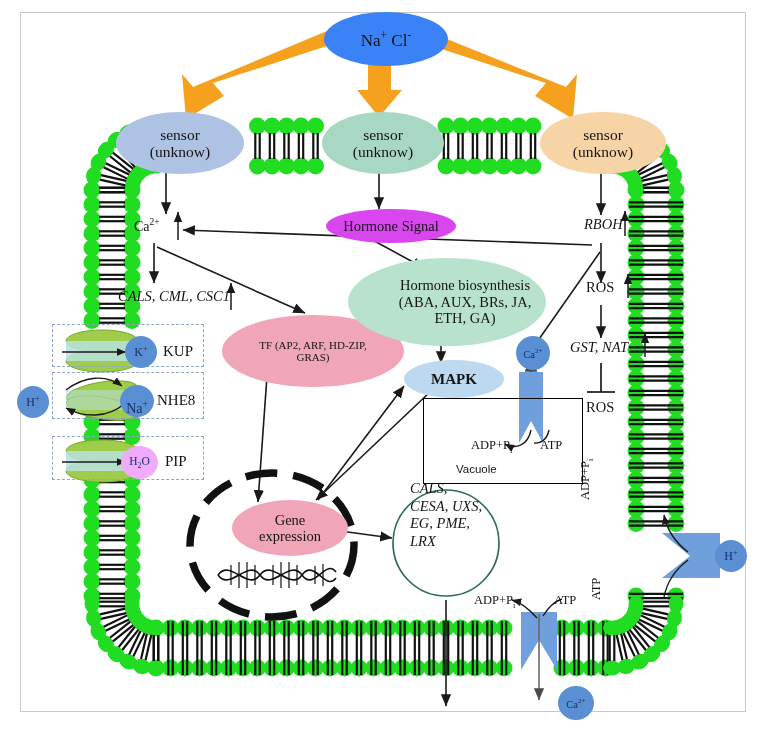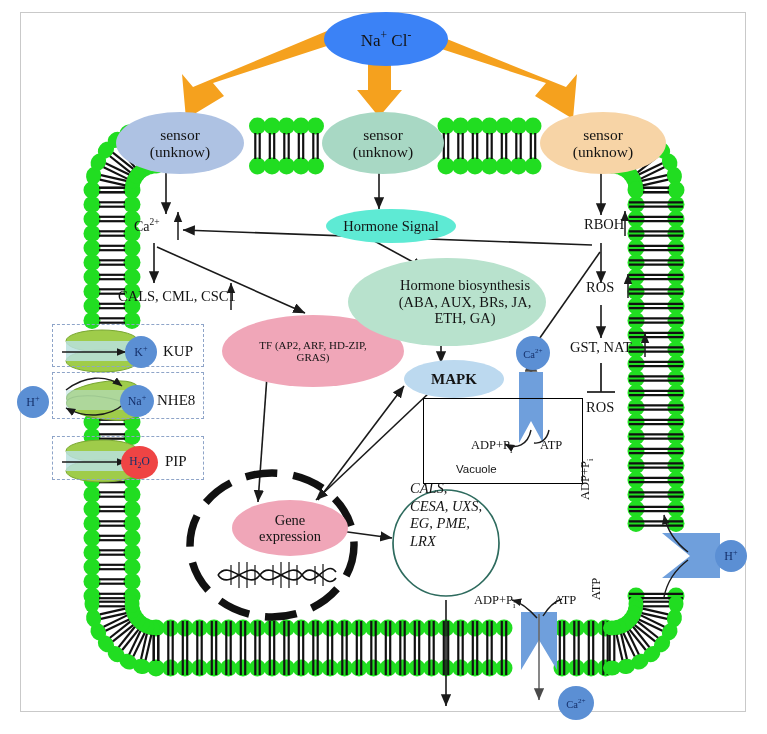--- a/index.html
+++ b/index.html
@@ -3,21 +3,21 @@
 <meta charset="utf-8">
 <style>
   html,body{margin:0;padding:0;background:#ffffff;}
   body{font-family:"Liberation Serif", serif;}
   #stage{position:relative;width:767px;height:734px;background:#ffffff;overflow:hidden;}
   #frame{position:absolute;left:20px;top:12px;width:726px;height:700px;border:1px solid #c9c9c9;background:#fff;box-sizing:border-box;}
   .svglayer{position:absolute;left:0;top:0;width:767px;height:734px;}
   .lbl{position:absolute;color:#141414;line-height:1.12;white-space:nowrap;}
   .ell{position:absolute;display:flex;align-items:center;justify-content:center;text-align:center;border-radius:50%;color:#141414;line-height:1.13;}
   .circ{position:absolute;display:flex;align-items:center;justify-content:center;text-align:center;border-radius:50%;}
-  .ital{}
+  .ital{font-style:italic;}
   .boxv{position:absolute;border:1.6px solid #000;background:transparent;box-sizing:border-box;}
   .dashbox{position:absolute;border:1px dashed #8ea4c8;box-sizing:border-box;}
   sup{font-size:.68em;vertical-align:super;}
   sub{font-size:.68em;vertical-align:sub;}
 </style>
 </head>
 <body>
 
 <div id="stage">
 
@@ -684,21 +684,21 @@
 
   <div class="lbl ital" style="left:118px;top:288px;font-size:14.5px;">CALS, CML, CSC1</div>
 
   <div class="ell" style="left:222px;top:315px;width:182px;height:72px;background:#f0a6b8;font-size:11px;">
     <div>
       <div>TF (AP2, ARF, HD-ZIP,</div>
       <div>GRAS)</div>
     </div>
   </div>
 
-  <div class="ell" style="left:326px;top:209px;width:130px;height:34px;background:#5eead4;font-size:14.5px;">
+  <div class="ell" style="left:326px;top:209px;width:130px;height:34px;background:#d946ef;font-size:14.5px;">
     <span>Hormone Signal</span>
   </div>
 
   <div class="ell" style="left:348px;top:258px;width:198px;height:88px;background:#b8e2cd;font-size:14.5px;">
     <div style="padding:0 6px;margin-left:36px;">
       <div>Hormone biosynthesis</div>
       <div>(ABA, AUX, BRs, JA,</div>
       <div>ETH, GA)</div>
     </div>
   </div>
@@ -737,26 +737,26 @@
 
   <div class="dashbox" style="left:52px;top:324px;width:152px;height:43px;"></div>
   <div class="dashbox" style="left:52px;top:372px;width:152px;height:47px;"></div>
   <div class="dashbox" style="left:52px;top:436px;width:152px;height:44px;"></div>
 
   <div class="circ" style="left:125px;top:336px;width:32px;height:32px;background:#5b8fd4;color:#15306a;font-size:12px;">
     <span>K<sup>+</sup></span>
   </div>
   <div class="lbl" style="left:163px;top:343px;font-size:15px;">KUP</div>
 
-  <div class="circ" style="left:120px;top:385px;width:34px;height:32px;background:#5b8fd4;color:#15306a;font-size:12px;">
+  <div class="circ" style="left:120px;top:385px;width:34px;height:32px;background:#5b8fd4;color:#15306a;font-size:14px;align-items:flex-end;">
     <span>Na<sup>+</sup></span>
   </div>
   <div class="lbl" style="left:157px;top:392px;font-size:15px;">NHE8</div>
 
-  <div class="circ" style="left:121px;top:446px;width:37px;height:33px;background:#ef4444;color:#15306a;font-size:11.5px;">
+  <div class="circ" style="left:121px;top:446px;width:37px;height:33px;background:#f0abfc;color:#15306a;font-size:11.5px;">
     <span>H<sub>2</sub>O</span>
   </div>
   <div class="lbl" style="left:165px;top:453px;font-size:15px;">PIP</div>
 
   <div class="circ" style="left:17px;top:386px;width:32px;height:32px;background:#5b8fd4;color:#15306a;font-size:12px;">
     <span>H<sup>+</sup></span>
   </div>
   <div class="circ" style="left:715px;top:540px;width:32px;height:32px;background:#5b8fd4;color:#15306a;font-size:12px;">
     <span>H<sup>+</sup></span>
   </div>

